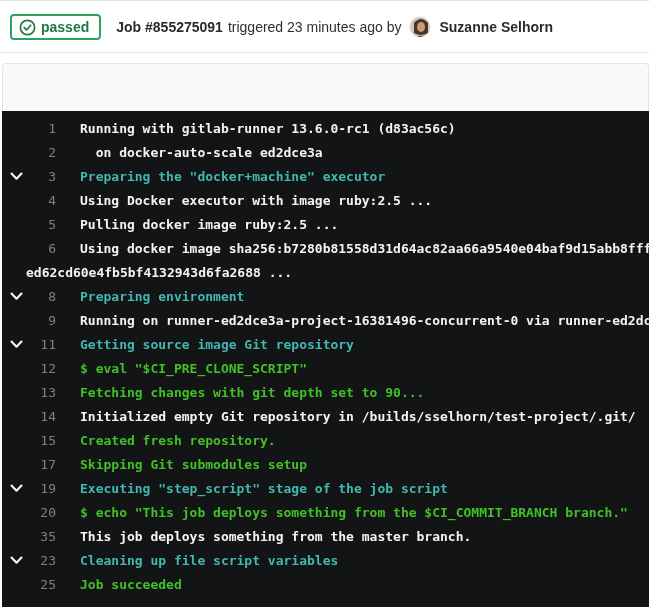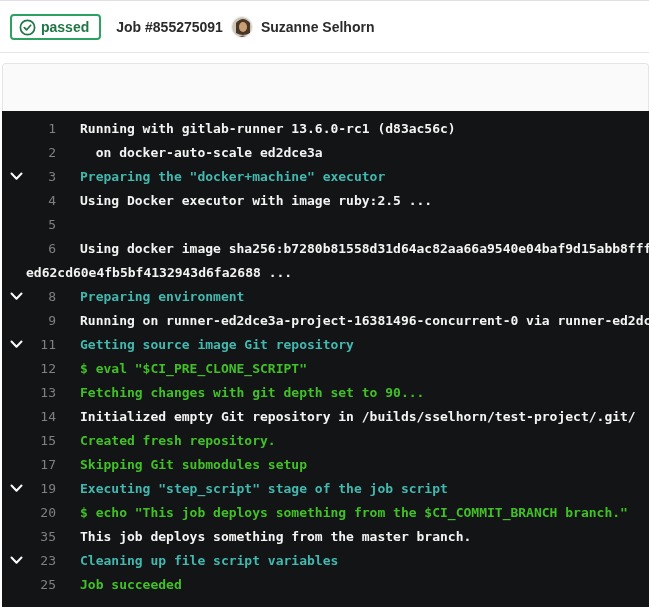--- a/index.html
+++ b/index.html
@@ -58,20 +58,21 @@
     <span class="badge">
       <svg width="17" height="17" viewBox="0 0 16 16">
         <circle cx="8" cy="8" r="6.7" fill="none" stroke="#217645" stroke-width="1.6"></circle>
         <path d="M5 8.2 L7.1 10.3 L11 5.9" fill="none" stroke="#217645" stroke-width="1.6" stroke-linecap="round" stroke-linejoin="round"></path>
       </svg>
       <span>passed</span>
     </span>
 
     <span class="job-text">
       <span class="bold">Job #855275091</span>
+      <span>triggered 23 minutes ago by</span>
       <span class="avatar">
         <svg width="22" height="22" viewBox="0 0 22 22">
           <rect width="22" height="22" fill="#cfc6ba"></rect>
           <path d="M4 6 Q11 -2 18 6 L18 16 Q11 20 4 16 Z" fill="#4a3627"></path>
           <ellipse cx="11" cy="10" rx="4" ry="5" fill="#c99e75"></ellipse>
           <path d="M3 22 Q11 15 19 22 Z" fill="#5d4a38"></path>
         </svg>
       </span>
       <span class="bold">Suzanne Selhorn</span>
     </span>
@@ -116,20 +117,21 @@
     <a class="num">4</a>
     <span class="txt">Using Docker executor with image ruby:2.5 ...</span>
   </div>
         <div class="row plain">
     <span class="chev hidden">
       <svg width="13" height="9" viewBox="0 0 13 9">
         <path d="M1.5 1.5 L6.5 6.8 L11.5 1.5" fill="none" stroke="#fbfbfb" stroke-width="2" stroke-linecap="round" stroke-linejoin="round"></path>
       </svg>
     </span>
     <a class="num">5</a>
+    <span class="txt">Pulling docker image ruby:2.5 ...</span>
   </div>
         <div class="row plain">
     <span class="chev hidden">
       <svg width="13" height="9" viewBox="0 0 13 9">
         <path d="M1.5 1.5 L6.5 6.8 L11.5 1.5" fill="none" stroke="#fbfbfb" stroke-width="2" stroke-linecap="round" stroke-linejoin="round"></path>
       </svg>
     </span>
     <a class="num">6</a>
     <span class="txt">Using docker image sha256:b7280b81558d31d64ac82aa66a9540e04baf9d15abb8fff</span>
   </div>

